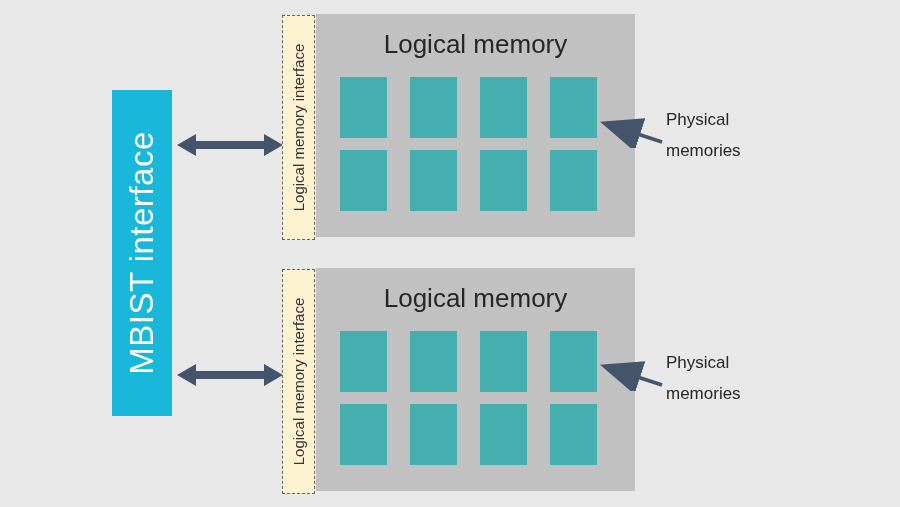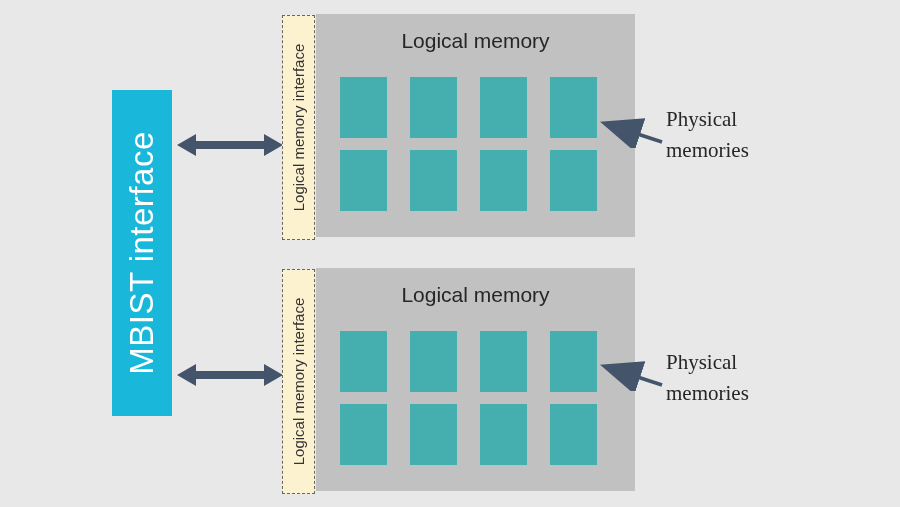--- a/index.html
+++ b/index.html
@@ -42,45 +42,44 @@
     color: #333333;
     font-size: 15px;
   }
   .mem-block {
     position: absolute; left: 34px; top: 0; width: 319px; height: 223px;
     background: #c1c1c1;
   }
   .block-title {
     text-align: center;
     padding-top: 15px;
-    font-size: 21px;
+    font-size: 26px;
     color: #262626;
   }
   .sq {
     position: absolute; width: 47px; height: 61px;
     background: #45aeae;
   }
   .sq.r0 { top: 63px; }
   .sq.r1 { top: 136px; }
   .sq.c0 { left: 24px; }
   .sq.c1 { left: 94px; }
   .sq.c2 { left: 164px; }
   .sq.c3 { left: 234px; }
 
   
   .dbl-arrow polygon { fill: #44546a; }
   .ann-line { stroke: #44546a; stroke-width: 3.5; fill: none; }
   .arrow-head { fill: #44546a; }
 
   
   .phys-label {
-    font-size: 21px;
+    font-size: 17px;
     line-height: 31px;
     color: #262626;
-    font-family: Liberation Serif, serif;
   }
 </style>
 </head>
 <body>
 
 <svg width="0" height="0" style="position:absolute">
   <defs>
     <marker id="arrowhead" markerWidth="12" markerHeight="10" refX="8" refY="5" orient="auto">
       <path d="M12,0 L0,5 L12,10 z" class="arrow-head" transform="rotate(180 6 5)"></path>
     </marker>

